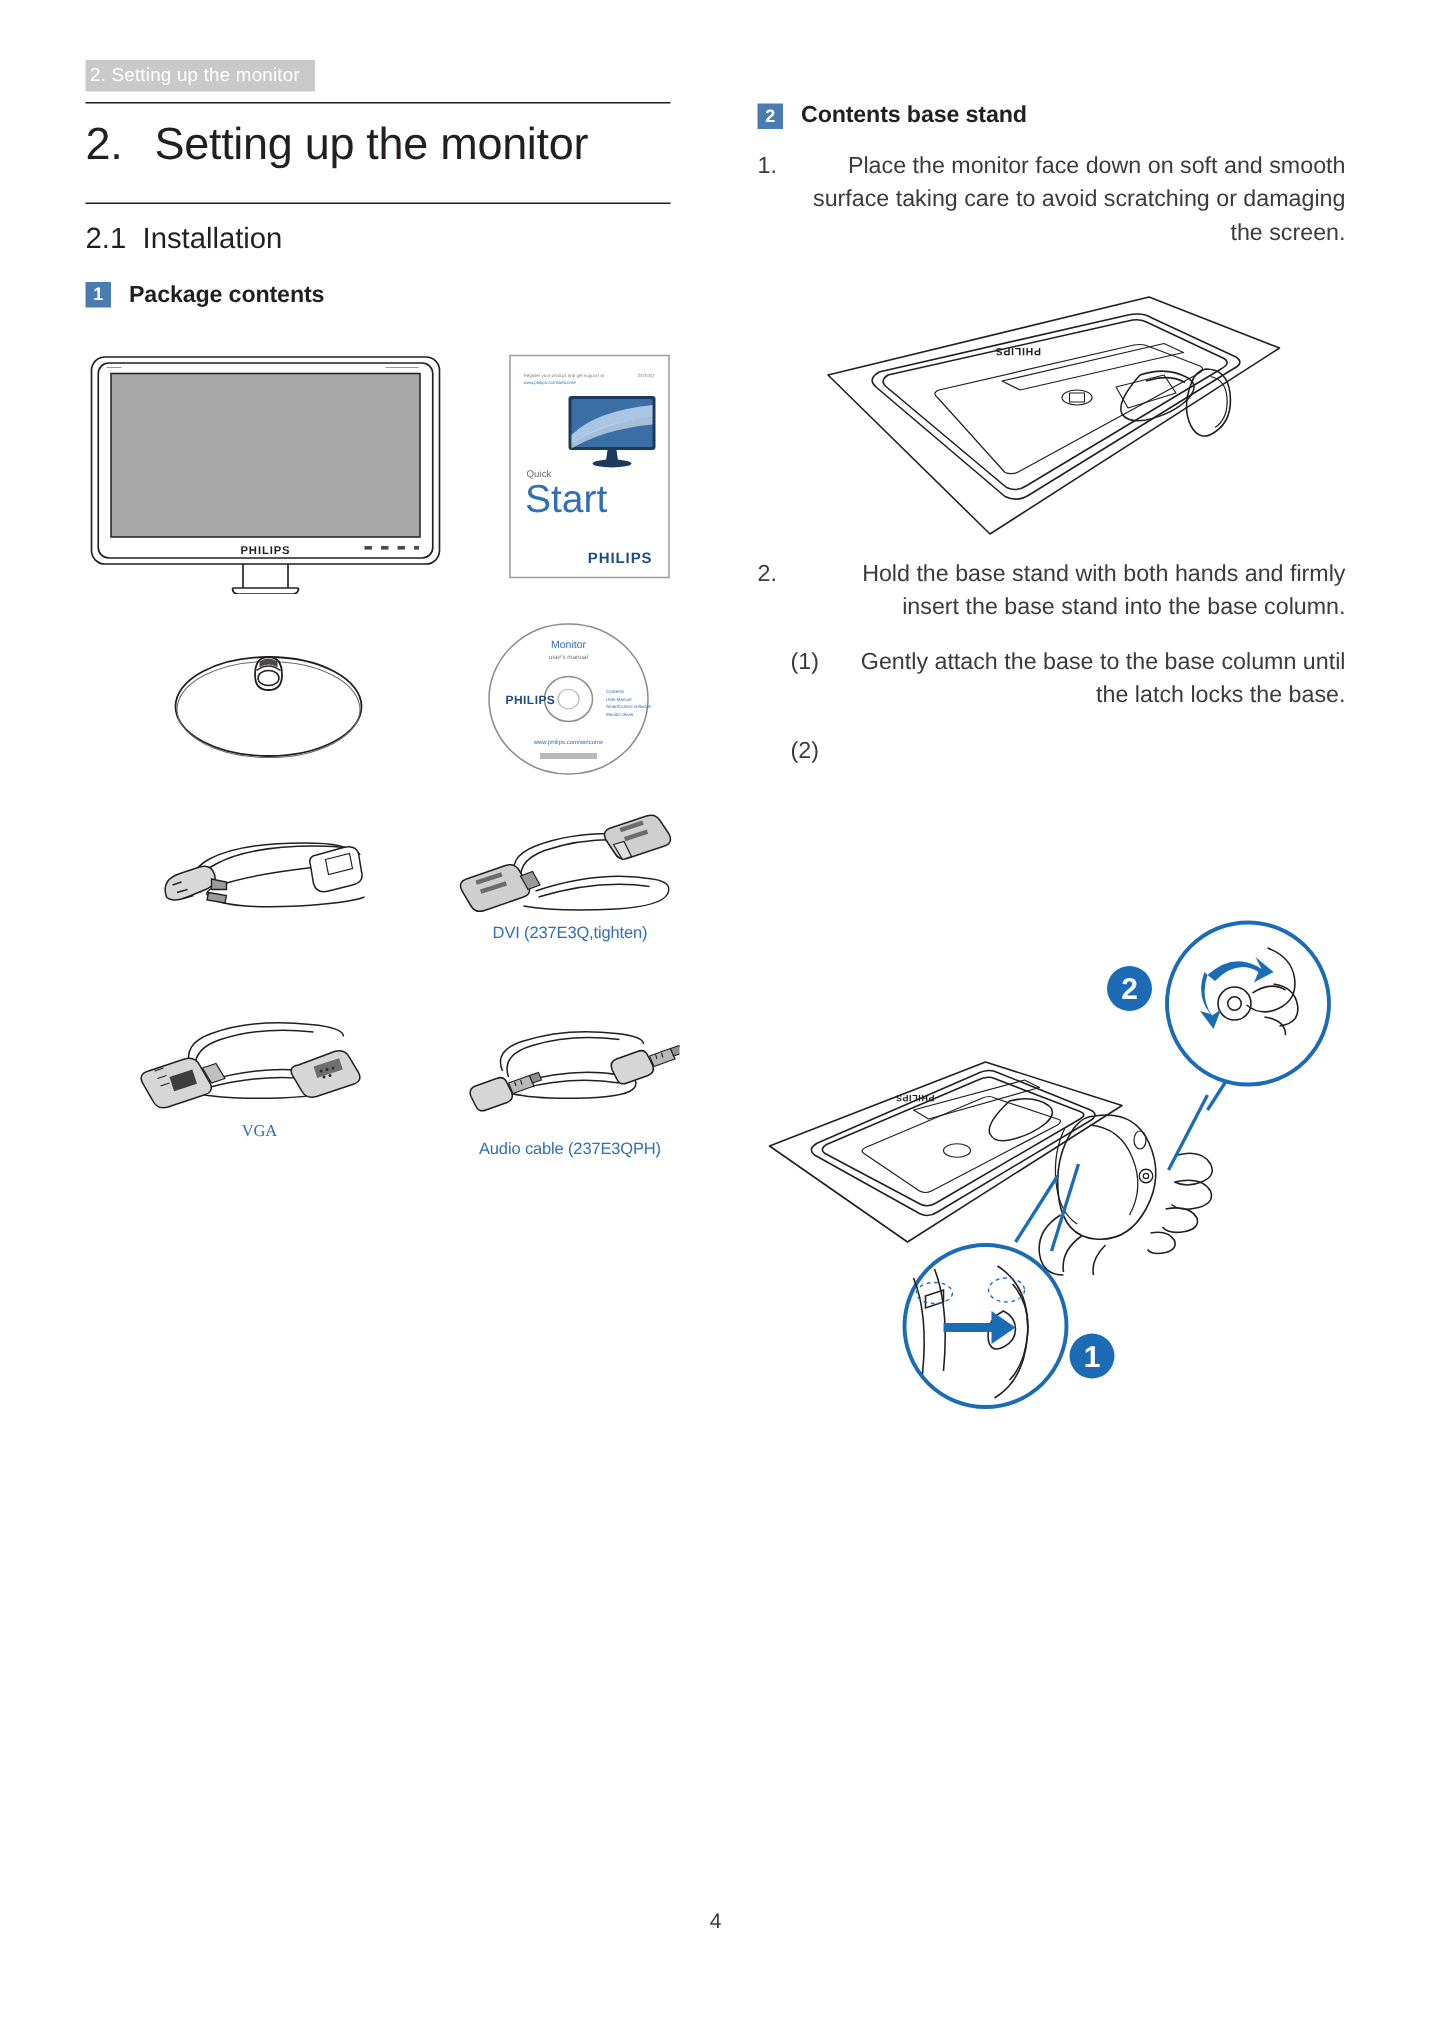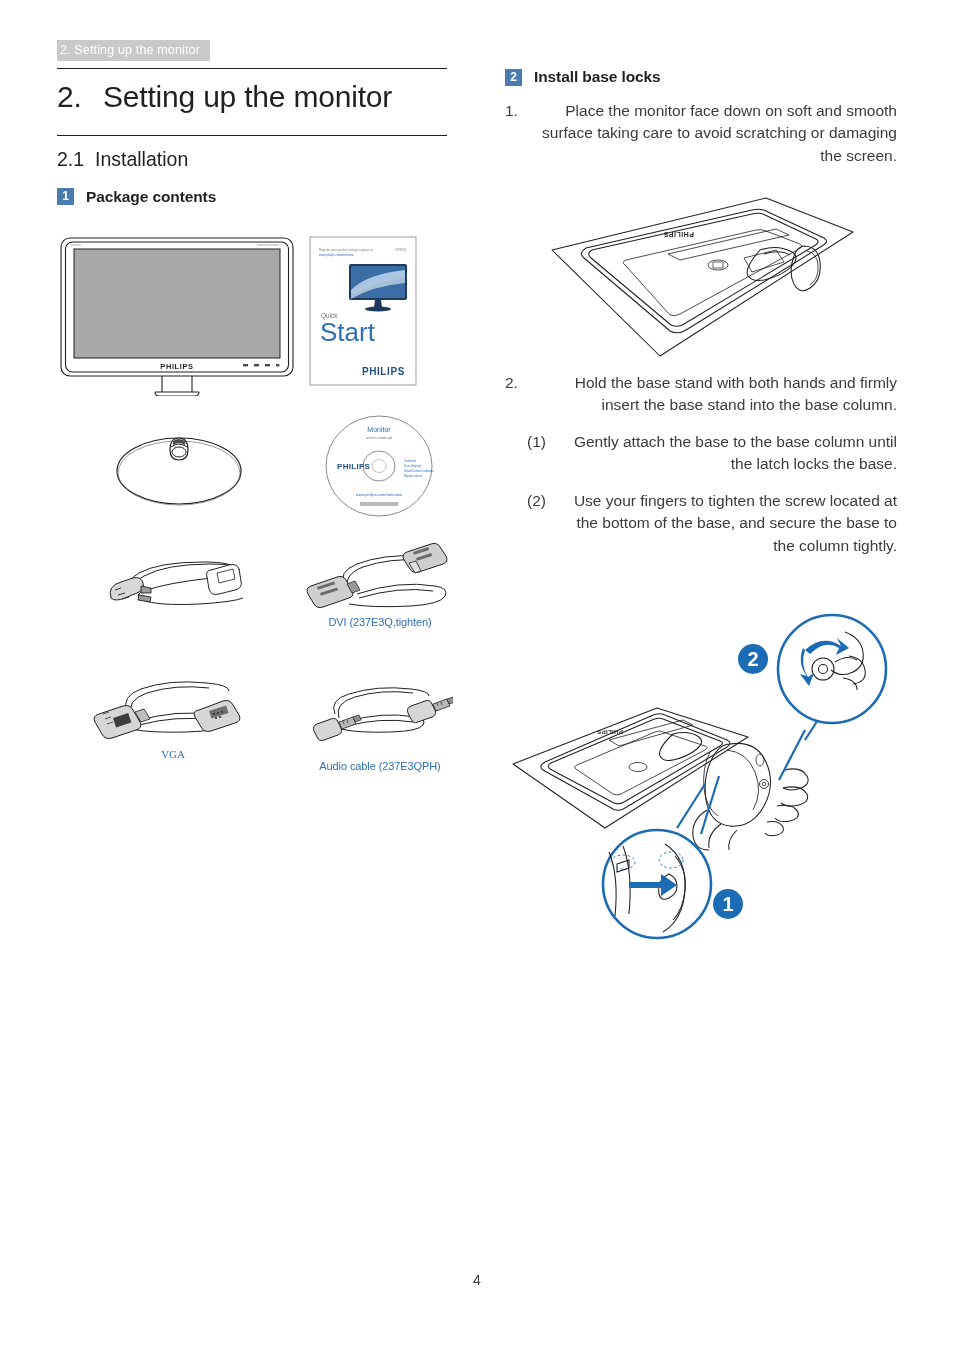--- a/index.html
+++ b/index.html
@@ -115,21 +115,21 @@
           <rect x="208" y="128" width="5" height="2.4"></rect>
           <rect x="219" y="128" width="3.4" height="2.4"></rect>
         </g>
         <g fill="none" stroke="#9a9a9a" stroke-width=".8">
           <path d="M14 9 l10 0"></path>
           <path d="M200 9 l22 0"></path>
         </g>
       </svg>
     </div>
 
-    <div class="fig" style="left:252px;top:0px;">
+    <div class="fig" style="left:282px;top:0px;">
       <svg width="108" height="150" viewBox="0 0 108 150">
         <rect x="1" y="1" width="106" height="148" fill="#ffffff" stroke="#9b9b9b" stroke-width="1"></rect>
         <g fill="#7d7d7d" font-size="3">
           <text x="10" y="15">Register your product and get support at</text>
           <text x="10" y="20" fill="#2f6fb5">www.philips.com/welcome</text>
           <text x="86" y="15">237E3Q</text>
         </g>
 
         <g transform="translate(40,28)">
           <rect x="0" y="0" width="58" height="36" rx="2" fill="#1d3a5c"></rect>
@@ -290,21 +290,21 @@
         </g>
       </svg>
     </div>
     <div class="cap" style="left:250px;top:512px;width:146px;margin-top:12px;">Audio cable (237E3QPH)</div>
   </div>
 
   <div class="col-right">
 
     <div class="r-subhead">
       <span class="badge">2</span>
-      <span class="subhead-label">Install base locks</span>
+      <span class="subhead-label">Contents base stand</span>
     </div>
 
     <ul class="steps">
       <li class="step">
         <span class="step-num">1.</span>
         <span class="step-body">Place the monitor face down on soft and smooth surface taking care to avoid scratching or damaging the screen.</span>
       </li>
     </ul>
   </div>
 
@@ -340,21 +340,20 @@
     <div class="step" style="margin-top:0;">
       <span class="step-num">2.</span>
       <span class="step-body">Hold the base stand with both hands and firmly insert the base stand into the base column.</span>
     </div>
     <div class="sub-step">
       <span class="sub-num">(1)</span>
       <span class="step-body">Gently attach the base to the base column until the latch locks the base.</span>
     </div>
     <div class="sub-step">
       <span class="sub-num">(2)</span>
-      <span class="step-body">Use your fingers to tighten the screw located at the bottom of the base, and secure the base to the column tightly.</span>
     </div>
   </div>
 
   <div class="fig-right" style="left:505px;top:612px;">
     <svg width="400" height="330" viewBox="0 0 400 330">
       <g fill="none" stroke="#231f20" stroke-width="1.05" stroke-linejoin="round">
 
         <path d="M8 152 L152 96 L243 125 L100 216 Z"></path>
 
         <path d="M40 150 L146 104 q8 -4 14 -1 L222 128 q6 3 0 7 L120 196 q-6 4 -12 1 L38 158 q-5 -4 2 -8 z"></path>

